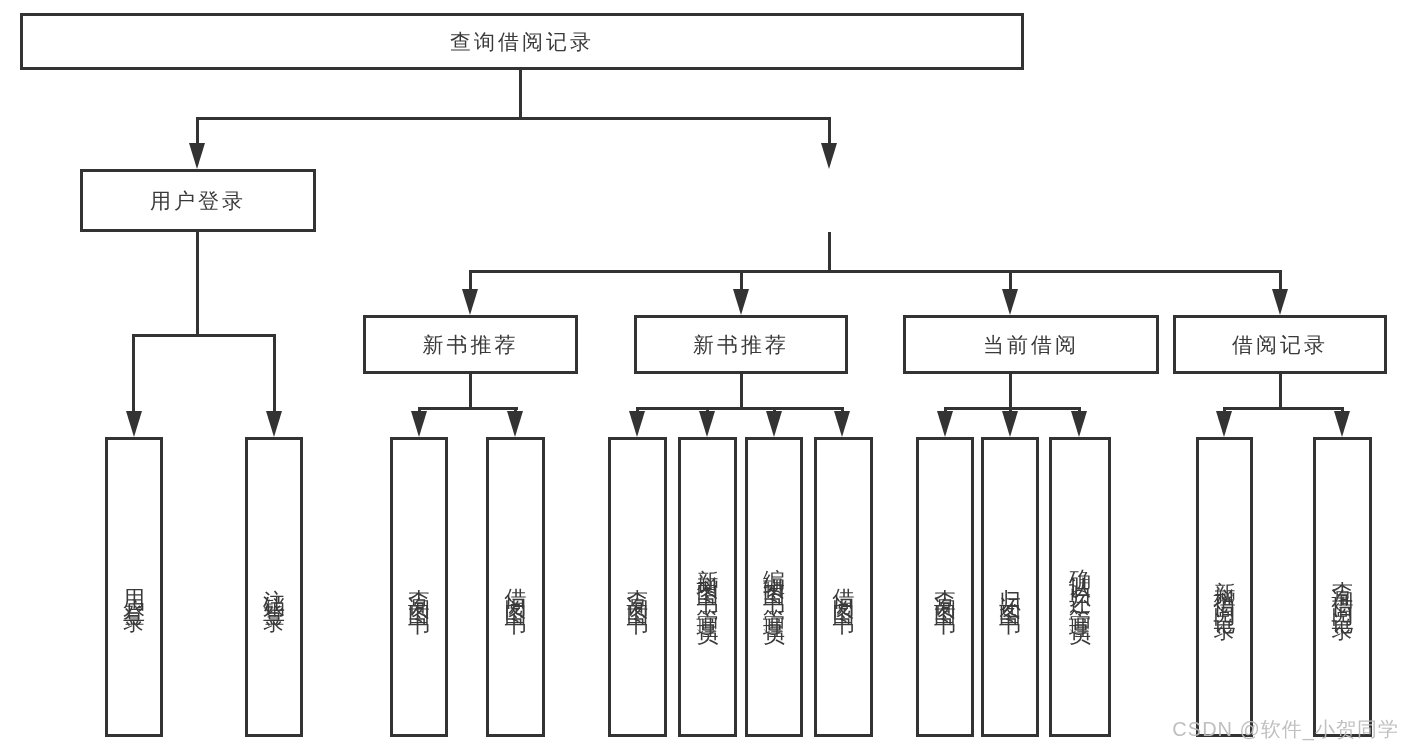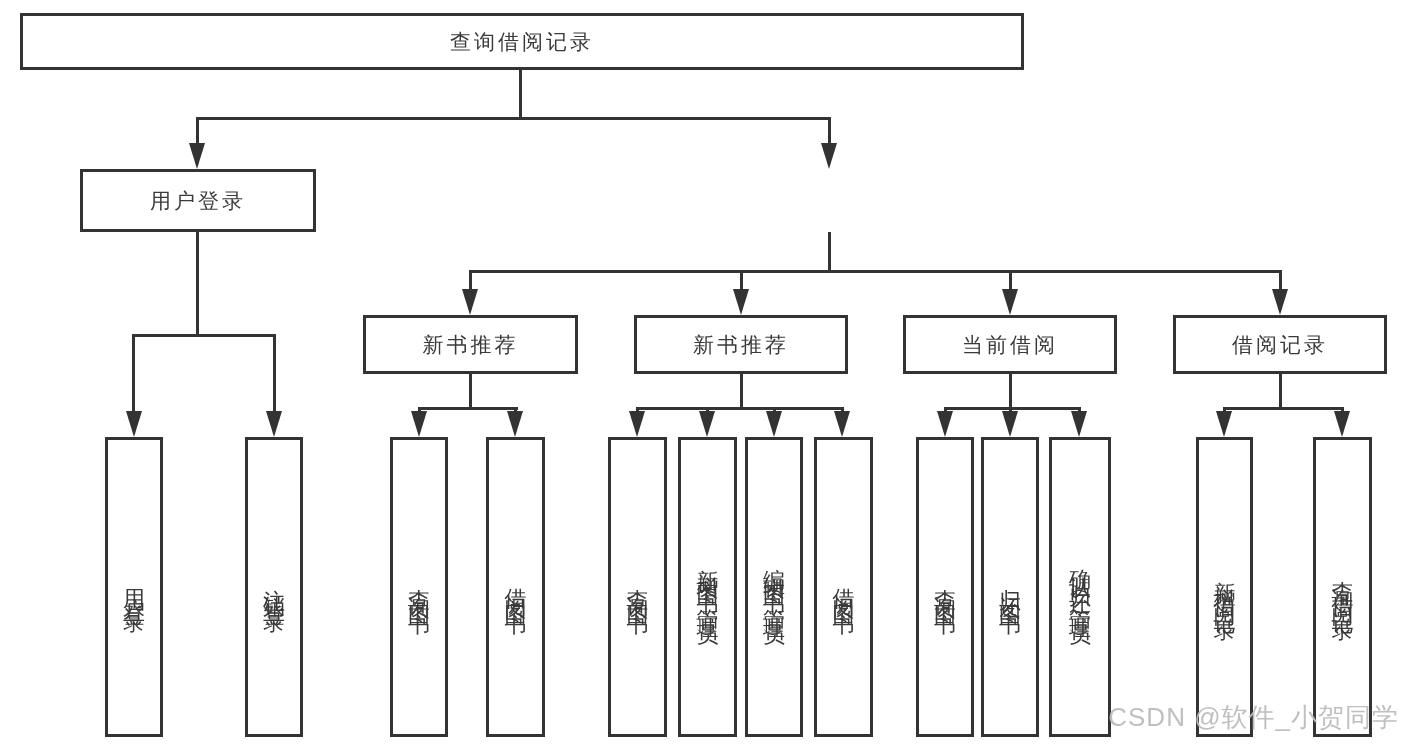--- a/index.html
+++ b/index.html
@@ -20,22 +20,22 @@
   }
   
   .vl{position:absolute;width:3px;background:#333333;z-index:1;}
   .hl{position:absolute;height:3px;background:#333333;z-index:1;}
   .ah{
     position:absolute;width:0;height:0;z-index:1;
     border-left:8px solid transparent;border-right:8px solid transparent;
     border-top:26px solid #333333;
   }
   .watermark{
-    position:absolute;right:6px;bottom:12px;z-index:6;
-    font-size:26px;letter-spacing:1px;color:rgba(188,188,188,0.95);
+    position:absolute;right:6px;bottom:4px;z-index:6;
+    font-size:20px;letter-spacing:1px;color:rgba(188,188,188,0.95);
   }
 </style>
 </head>
 <body>
 
 <div class="canvas">
 
   <div class="node" style="left:20px;top:13px;width:1004px;height:57px;">
     <span>查询借阅记录</span>
   </div>
@@ -68,21 +68,21 @@
   <div class="ah" style="left:1002px;top:289px;"></div>
   <div class="vl" style="left:1279px;top:270px;height:21px;"></div>
   <div class="ah" style="left:1272px;top:289px;"></div>
 
   <div class="node" style="left:363px;top:315px;width:215px;height:59px;">
     <span>新书推荐</span>
   </div>
   <div class="node" style="left:634px;top:315px;width:214px;height:59px;">
     <span>新书推荐</span>
   </div>
-  <div class="node" style="left:903px;top:315px;width:214px;height:59px;">
+  <div class="node" style="left:903px;top:315px;width:256px;height:59px;">
     <span>当前借阅</span>
   </div>
   <div class="node" style="left:1173px;top:315px;width:214px;height:59px;">
     <span>借阅记录</span>
   </div>
 
   <div class="vl" style="left:469px;top:374px;height:36px;"></div>
   <div class="hl" style="left:418px;top:407px;width:100px;"></div>
   <div class="vl" style="left:418px;top:407px;height:7px;"></div>
   <div class="ah" style="left:411px;top:411px;"></div>

